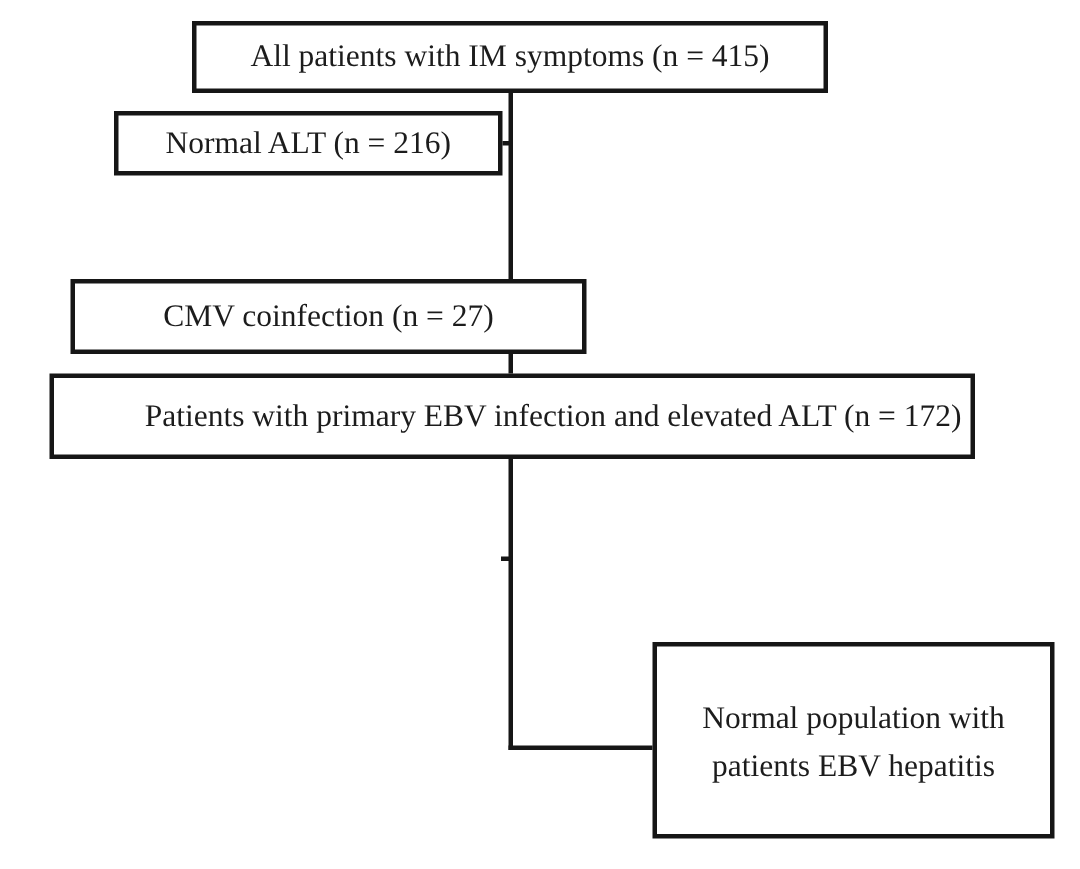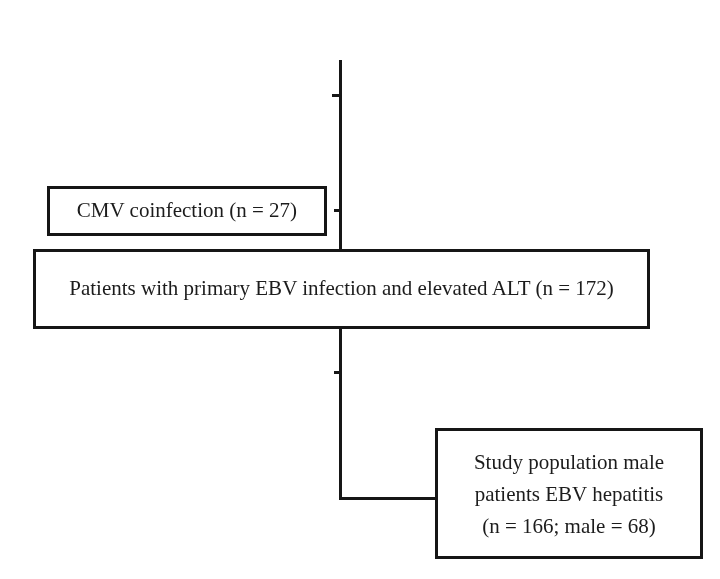--- a/index.html
+++ b/index.html
@@ -31,22 +31,22 @@
     justify-content: center;
     text-align: center;
     font-size: 21px;
     line-height: 1.1;
     padding: 2px 6px;
   }
   
   .box-all-patients   { left: 128px; top: 14px;  width: 424px; height: 48px; }
   .box-normal-alt     { left: 76px;  top: 74px;  width: 259px; height: 43px; }
   .box-elevated-alt   { left: 207px; top: 129px; width: 266px; height: 45px; }
-  .box-cmv            { left: 47px;  top: 186px; width: 280px; height: 50px; }
-  .box-ebv            { left: 33px;  top: 249px; width: 617px; height: 80px; }
+  .box-cmv            { left: 47px;  top: 186px; width: 344px; height: 50px; }
+  .box-ebv            { left: 33px;  top: 249px; width: 617px; height: 57px; align-items: flex-end; }
   .box-hepatotoxic    { left: 5px;   top: 326px; width: 332px; height: 93px; }
   .box-study          { left: 435px; top: 428px; width: 268px; height: 131px; }
 
   .box-hepatotoxic .line { line-height: 22px; }
   .box-hepatotoxic .line-gap { margin-top: 9px; }
   .box-study .line { line-height: 32px; }
 
   
   .conn-spine          { left: 339px; top: 60px;  width: 3px;  height: 440px; }
   .conn-study-horiz    { left: 339px; top: 497px; width: 98px; height: 3px; }
@@ -58,31 +58,36 @@
 <body>
 
 <div class="canvas">
 
   <div class="connector conn-spine"></div>
   <div class="connector conn-study-horiz"></div>
   <div class="connector conn-stub-normal"></div>
   <div class="connector conn-stub-cmv"></div>
   <div class="connector conn-stub-hepato"></div>
 
+  <div class="flow-box box-all-patients">
+    <span>All patients with IM symptoms (n = 415)</span>
+  </div>
 
+  <div class="flow-box box-normal-alt">
+    <span>Normal ALT (n = 216)</span>
+  </div>
 
 
   <div class="flow-box box-cmv">
     <span>CMV coinfection (n = 27)</span>
   </div>
 
   <div class="flow-box box-ebv">
     <span>Patients with primary EBV infection and elevated ALT (n = 172)</span>
   </div>
 
 
   <div class="flow-box box-study">
-    <span class="line">Study population male</span>
+    <span class="line">Normal population with</span>
     <span class="line">patients EBV hepatitis</span>
-    <span class="line">(n = 166; male = 68)</span>
   </div>
 
 </div>
 
 </body></html>

